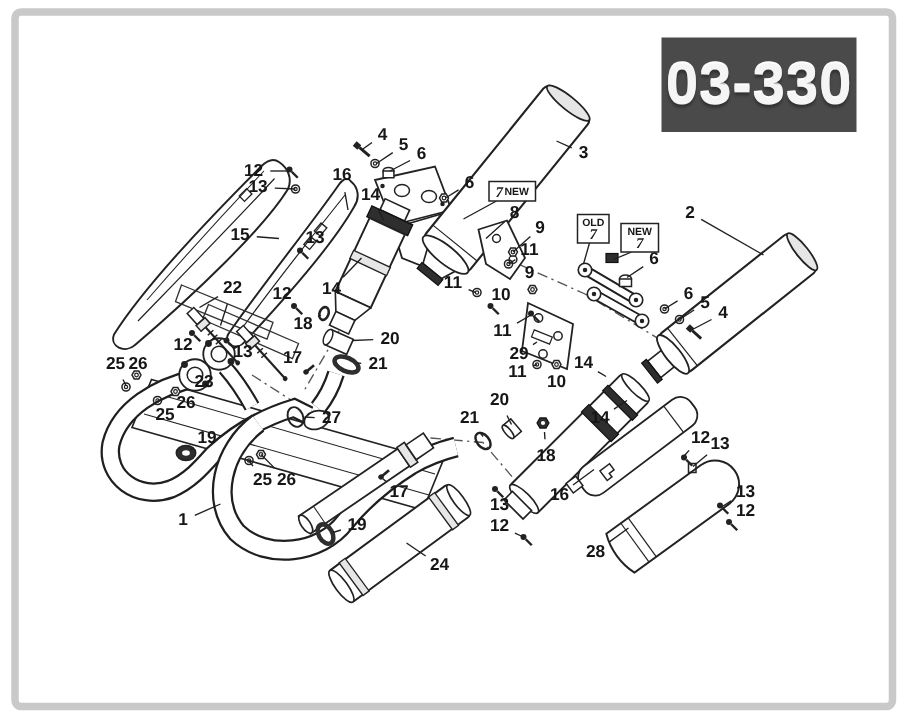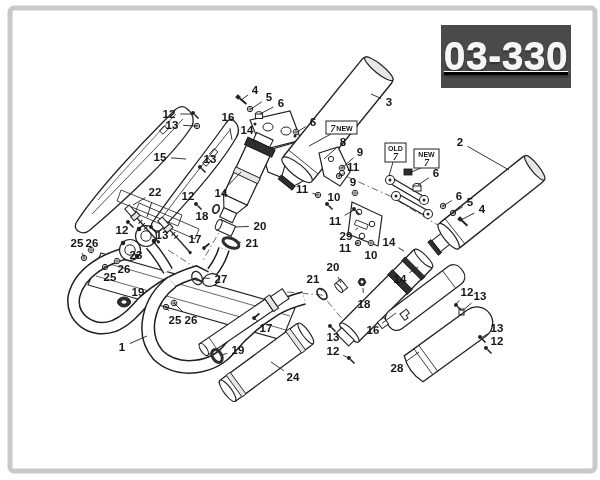--- a/index.html
+++ b/index.html
@@ -1,20 +1,20 @@
 <!DOCTYPE html>
 <html><head>
 <meta charset="utf-8">
 <style>
   html,body{margin:0;padding:0;background:#fff;}
   .stage{position:relative;width:600px;height:480px;background:#ffffff;overflow:hidden;
          font-family:"Liberation Sans",sans-serif;}
   svg{position:absolute;left:0;top:0;}
   .title-box{position:absolute;left:441px;top:25px;width:130px;height:63px;background:#4a4a4a;
-             display:flex;align-items:center;justify-content:center;text-decoration:underline;}
+             display:flex;align-items:center;justify-content:center;}
   .title-box span{color:#f5f5f5;font-size:39px;font-weight:bold;letter-spacing:.5px;
                   text-shadow:0 2px 2px rgba(0,0,0,.35), 0 -1px 0 #ffffff;}
   .callout-text{font-family:"Liberation Sans",sans-serif;font-weight:700;fill:#161616;}
   .box-word{font-family:"Liberation Sans",sans-serif;font-weight:700;fill:#161616;}
   .box-num{font-family:"Liberation Serif",serif;font-style:italic;font-weight:700;fill:#161616;}
 </style>
 </head>
 <body>
 
 <div class="stage">

